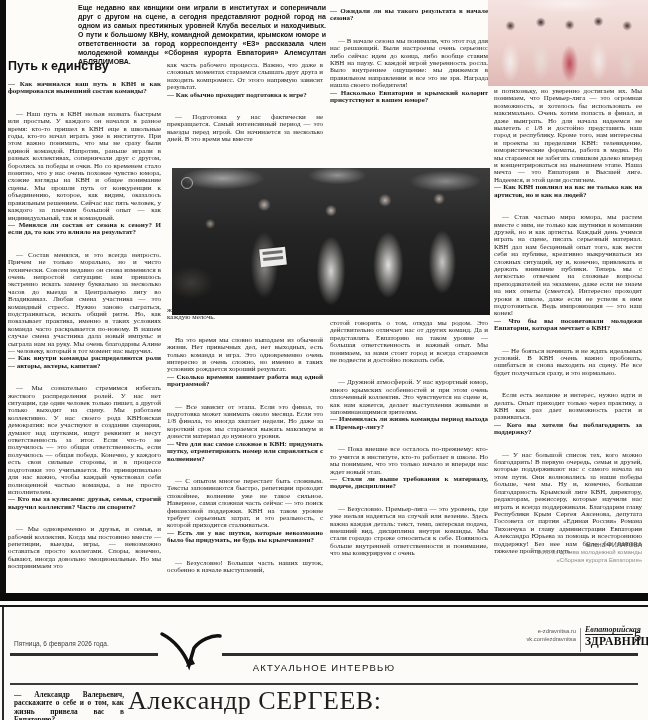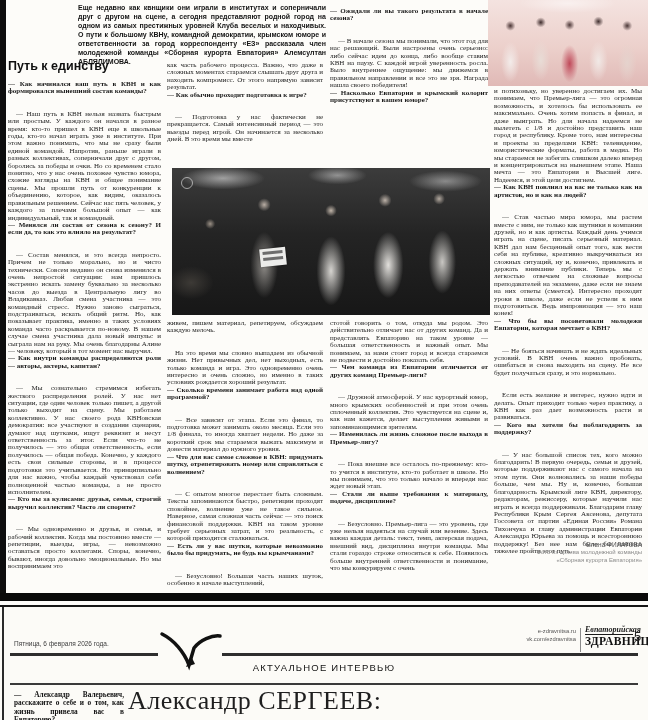--- a/index.html
+++ b/index.html
@@ -13,21 +13,21 @@
     text-align:justify;color:#141414;}
   .sec-title{position:absolute;left:8px;top:59px;width:154px;text-align:left;
     font-family:"Liberation Sans",sans-serif;font-weight:bold;font-size:12.5px;color:#101010;}
   .coltext{position:absolute;font-size:7px;line-height:7.4px;}
   .coltext p{margin:0;text-align:justify;}
   .coltext p.q{font-weight:bold;}
   .coltext p.a{text-indent:8px;margin-top:15px;}
   .coltext p.c{text-indent:0;}
   #col1{left:8px;top:81px;width:153px;}
   #col2t{left:167px;top:62px;width:156px;}
-  #col2b{left:167px;top:320px;width:156px;font-family:Liberation Serif, serif;}
+  #col2b{left:167px;top:307px;width:156px;font-family:Liberation Serif, serif;}
   #col3t{left:330px;top:8px;width:158px;}
   #col3b{left:330px;top:320px;width:158px;}
   #col4{left:494px;top:88px;width:148px;}
   .byline-wrap{position:absolute;left:474px;top:541px;width:168px;text-align:right;}
   .byline{font-size:6.5px;color:#555;font-family:"Liberation Sans",sans-serif;}
   .credit{font-size:6px;color:#8a8a8a;font-family:"Liberation Sans",sans-serif;line-height:8px;}
   
   .main-photo{position:absolute;left:172px;top:168px;width:318px;height:147px;
     background:
       radial-gradient(ellipse 60px 16px at 16% 7%, rgba(245,245,245,.55), transparent 70%),
@@ -142,23 +142,22 @@
         <p class="a">На это время мы словно выпадаем из обычной жизни. Нет привычных дел, нет выходных, есть только команда и игра. Это одновременно очень интересно и очень сложно, но именно в таких условиях рождается хороший результат.</p>
         <p class="q">— Сколько времени занимает работа над одной программой?</p>
         <p class="a">— Все зависит от этапа. Если это финал, то подготовка может занимать около месяца. Если это 1/8 финала, то иногда хватает недели. Но даже за короткий срок мы стараемся выжать максимум и донести материал до нужного уровня.</p>
         <p class="q">— Что для вас самое сложное в КВН: придумать шутку, отрепетировать номер или справляться с волнением?</p>
         <p class="a">— С опытом многое перестает быть сложным. Тексты запоминаются быстро, репетиции проходят спокойнее, волнение уже не такое сильное. Наверное, самая сложная часть сейчас — это поиск финансовой поддержки. КВН на таком уровне требует серьезных затрат, и это реальность, с которой приходится сталкиваться.</p>
         <p class="q">— Есть ли у вас шутки, которые невозможно было бы придумать, не будь вы крымчанами?</p>
         <p class="a">— Безусловно! Большая часть наших шуток, особенно в начале выступлений,</p>
       </div>
     <div id="col3b" class="coltext">
         <p class="c">стотой говорить о том, откуда мы родом. Это действительно отличает нас от других команд. Да и представлять Евпаторию на таком уровне — большая ответственность и важный опыт. Мы понимаем, за нами стоит город и всегда стараемся не подвести и достойно показать себя.</p>
-        <p class="q">— Чем команда из Евпатории отличается от других команд Премьер-лиги?</p>
         <p class="a">— Дружной атмосферой. У нас курортный юмор, много крымских особенностей и при этом очень сплоченный коллектив. Это чувствуется на сцене и, как нам кажется, делает выступления живыми и запоминающимися зрителям.</p>
-        <p class="q">— Изменилась ли жизнь сложное после выхода в Премьер-лигу?</p>
+        <p class="q">— Изменилась ли жизнь команды период выхода в Премьер-лигу?</p>
         <p class="a">— Пока внешне все осталось по-прежнему: кто-то учится в институте, кто-то работает в школе. Но мы понимаем, что это только начало и впереди нас ждет новый этап.</p>
         <p class="q">— Стали ли выше требования к материалу, подаче, дисциплине?</p>
         <p class="a">— Безусловно. Премьер-лига — это уровень, где уже нельзя надеяться на случай или везение. Здесь важна каждая деталь: текст, темп, актерская подача, внешний вид, дисциплина внутри команды. Мы стали гораздо строже относиться к себе. Появилось больше внутренней ответственности и понимание, что мы конкурируем с очень</p>
       </div>
     <div id="col4" class="coltext">
         <p class="c">и потихоньку, но уверенно достигаем их. Мы понимаем, что Премьер-лига — это огромная возможность, и хотелось бы использовать ее максимально. Очень хотим попасть в финал, и даже выиграть. Но для начала надеемся не вылететь с 1/8 и достойно представить наш город и республику. Кроме того, нам интересны и проекты за пределами КВН: телевидение, юмористические форматы, работа в медиа. Но мы стараемся не забегать слишком далеко вперед и концентрироваться на нынешнем этапе. Наша мечта — это Евпатория в Высшей лиге. Надеемся, и этой цели достигнем.</p>
         <p class="q">— Как КВН повлиял на вас не только как на артистов, но и как на людей?</p>
         <p class="a">— Став частью мира юмора, мы растем вместе с ним, не только как шутники в компании друзей, но и как артисты. Каждый день учимся играть на сцене, писать серьезный материал. КВН дал нам бесценный опыт того, как вести себя на публике, креативно выкручиваться из сложных ситуаций, ну и, конечно, привлекать и держать внимание публики. Теперь мы с легкостью отвечаем на сложные вопросы преподавателей на экзамене, даже если не знаем на них ответы (смеется). Интересно проходят уроки в школе, даже если не успели к ним подготовиться. Ведь импровизация — это наш конек!</p>
         <p class="q">— Что бы вы посоветовали молодежи Евпатории, которая мечтает о КВН?</p>
         <p class="a">— Не бояться начинать и не ждать идеальных условий. В КВН очень важно пробовать, ошибаться и снова выходить на сцену. Не все будет получаться сразу, и это нормально.</p>

